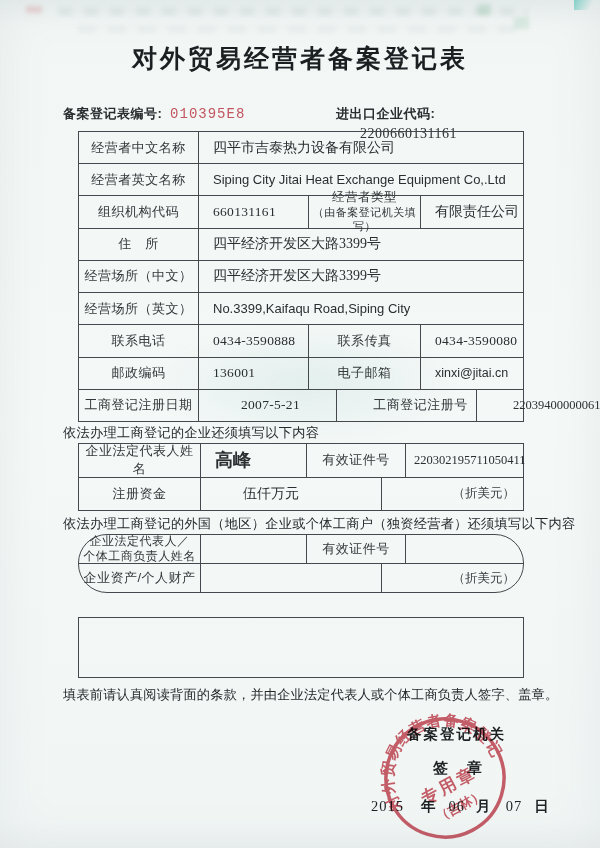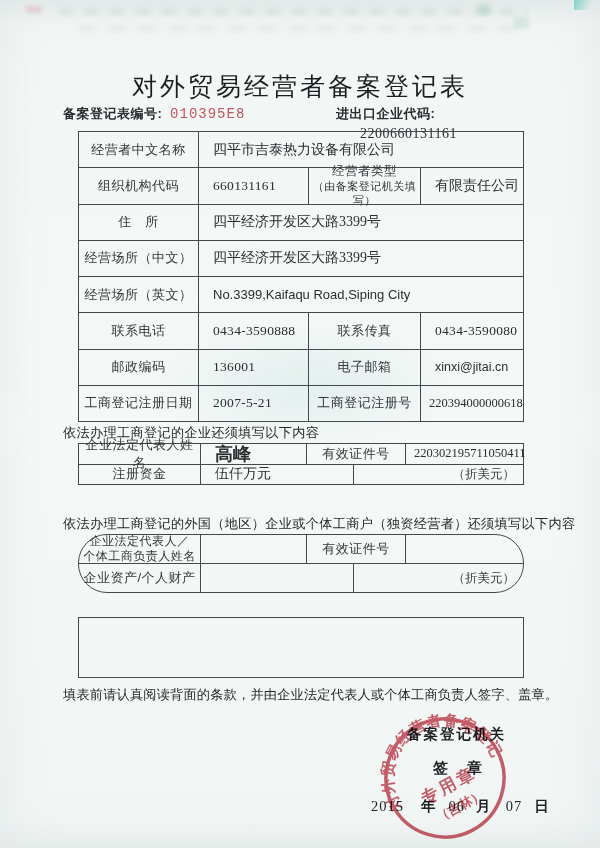--- a/index.html
+++ b/index.html
@@ -19,54 +19,54 @@
   
   .smudge{position:absolute;filter:blur(2px);pointer-events:none;}
   .sm-top1{top:7px;left:58px;width:470px;height:9px;background:repeating-linear-gradient(90deg,rgba(120,150,145,0.10) 0 14px,rgba(120,150,145,0.02) 14px 26px);}
   .sm-top2{top:25px;left:78px;width:440px;height:8px;background:repeating-linear-gradient(90deg,rgba(120,150,145,0.07) 0 18px,rgba(120,150,145,0.015) 18px 30px);}
   .sm-red{top:6px;left:26px;width:16px;height:7px;background:rgba(205,95,105,0.22);}
   .sm-g1{top:4px;left:478px;width:13px;height:11px;background:rgba(95,170,130,0.20);}
   .sm-g2{top:17px;left:514px;width:15px;height:12px;background:rgba(95,170,130,0.16);}
   .sm-mid{top:325px;left:150px;width:310px;height:120px;background:radial-gradient(ellipse at center,rgba(120,190,180,0.14),rgba(120,190,180,0) 70%);filter:blur(4px);}
   .corner{position:absolute;top:0;right:0;width:26px;height:10px;background:linear-gradient(115deg,rgba(121,204,196,0.9) 0%,rgba(121,204,196,0) 65%);}
 
-  .title{position:absolute;top:70px;left:0;width:100%;text-align:center;
-    font-size:25px;font-weight:normal;letter-spacing:3px;color:#1c1f21;}
+  .title{position:absolute;top:42px;left:0;width:100%;text-align:center;
+    font-size:25px;font-weight:bold;letter-spacing:3px;color:#1c1f21;}
 
   .meta{position:absolute;top:105px;left:63px;width:482px;font-size:13.5px;}
   .meta .lab{font-weight:600;color:#2a2d30;}
   .form-no{font-family:"Liberation Mono",monospace;color:var(--red);font-size:14px;letter-spacing:1px;margin-left:4px;}
   .meta-right{position:absolute;left:273px;top:0;}
   .code-val{font-family:"Liberation Serif",serif;font-size:14px;letter-spacing:0.5px;margin-left:24px;position:relative;top:3px;}
 
   .tbl{position:absolute;left:78px;width:446px;border:1px solid var(--bc);box-sizing:border-box;
        display:flex;flex-direction:column;background:rgba(255,255,255,0.0);}
   .tr{display:flex;flex:1;border-bottom:1px solid var(--bc);min-height:0;}
-  .tr:last-child{border-bottom:none;}
+  .tr:last-child{border-bottom:none;gap:28px;}
   .td{border-right:1px solid var(--bc);box-sizing:border-box;display:flex;align-items:center;min-width:0;}
   .td:last-child{border-right:none;}
   .lab{justify-content:center;text-align:center;font-size:13px;color:#33373a;letter-spacing:0.5px;}
   .val{padding-left:14px;font-size:13.5px;}
   .cjk{font-family:"Liberation Serif",serif;font-size:14px;}
   .num{font-family:"Liberation Serif",serif;font-size:13.5px;letter-spacing:0.3px;}
   .numsm{font-family:"Liberation Serif",serif;font-size:12.5px;letter-spacing:0;padding-left:8px;}
   .eng{font-family:"Liberation Sans",sans-serif;font-size:13px;}
   .two-line{flex-direction:column;justify-content:center;line-height:1.25;}
   .two-line .l1{font-size:12.5px;}
   .two-line .l2{font-size:11px;}
   .bold-name{font-weight:bold;font-size:18px;font-family:"Liberation Sans",sans-serif;}
   .usd{justify-content:flex-end;padding-right:8px;font-size:12.5px;color:#3a3e41;}
 
   .c1{width:120px;}.c2{width:110px;}.c3{width:112px;}.c4{flex:1;}
   .cfull{flex:1;}
   .s1{width:122px;}.s2{width:106px;}.s3{width:99px;}.s4{flex:1;}
   .w2{width:153px;}
 
   .t-main{top:131px;height:291px;}
-  .t-sec2{top:443px;height:42px;justify-content:flex-end;}
+  .t-sec2{top:443px;height:68px;justify-content:flex-end;}
   .t-sec3{top:534px;height:59px;border-radius:29px;}
   .t-remarks{top:617px;height:61px;}
   .remarks-left{width:229px;align-items:flex-start;padding:7px 0 0 13px;font-size:13.5px;color:#33373a;}
 
   .heading{position:absolute;left:63px;font-size:13.2px;color:#26292c;font-weight:500;letter-spacing:0.3px;}
   .h-sec2{top:424px;}
   .h-sec3{top:515px;}
   .notice{position:absolute;left:63px;top:686px;font-size:13.2px;color:#26292c;font-weight:500;letter-spacing:0.2px;}
 
   .authority{position:absolute;left:407px;top:725px;font-size:14.5px;font-weight:bold;letter-spacing:2px;color:#1f2224;}
@@ -106,20 +106,28 @@
     </span>
   </div>
 
   <div class="tbl t-main">
     <div class="tr">
       <div class="td lab c1">
           <span>经营者中文名称</span>
         </div>
       <div class="td val cjk cfull">
           <span>四平市吉泰热力设备有限公司</span>
+        </div>
+    </div>
+    <div class="tr">
+      <div class="td lab c1">
+          <span>经营者英文名称</span>
+        </div>
+      <div class="td val eng cfull">
+          <span>Siping City Jitai Heat Exchange Equipment Co,.Ltd</span>
         </div>
     </div>
     <div class="tr">
       <div class="td lab c1">
           <span>组织机构代码</span>
         </div>
       <div class="td val num c2">
           <span>660131161</span>
         </div>
       <div class="td lab two-line c3">

